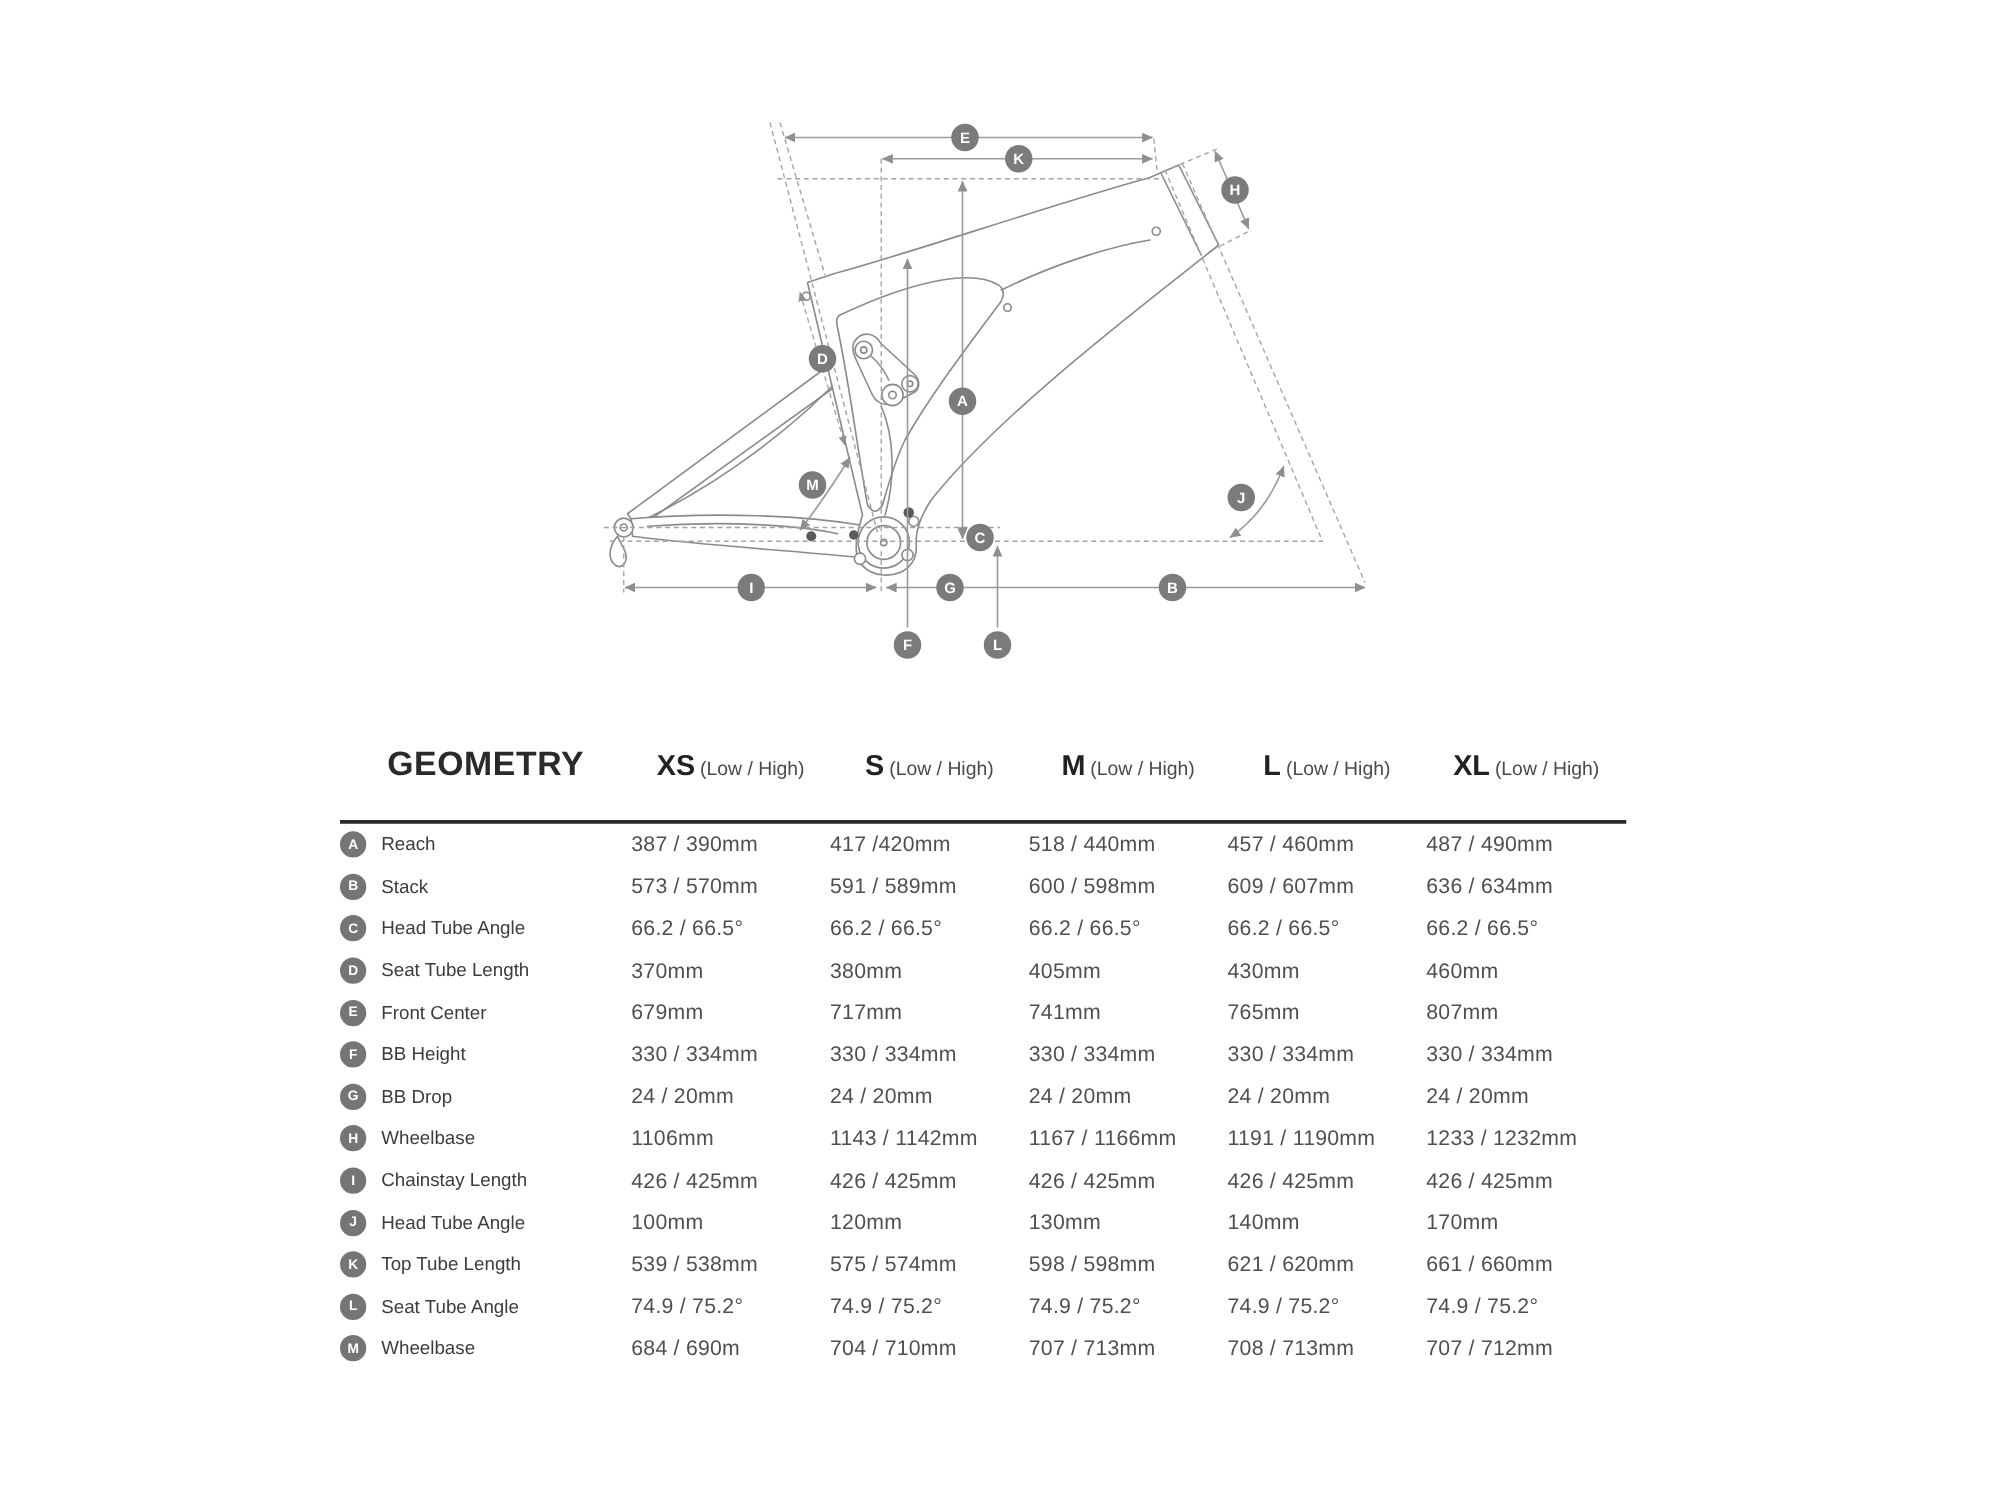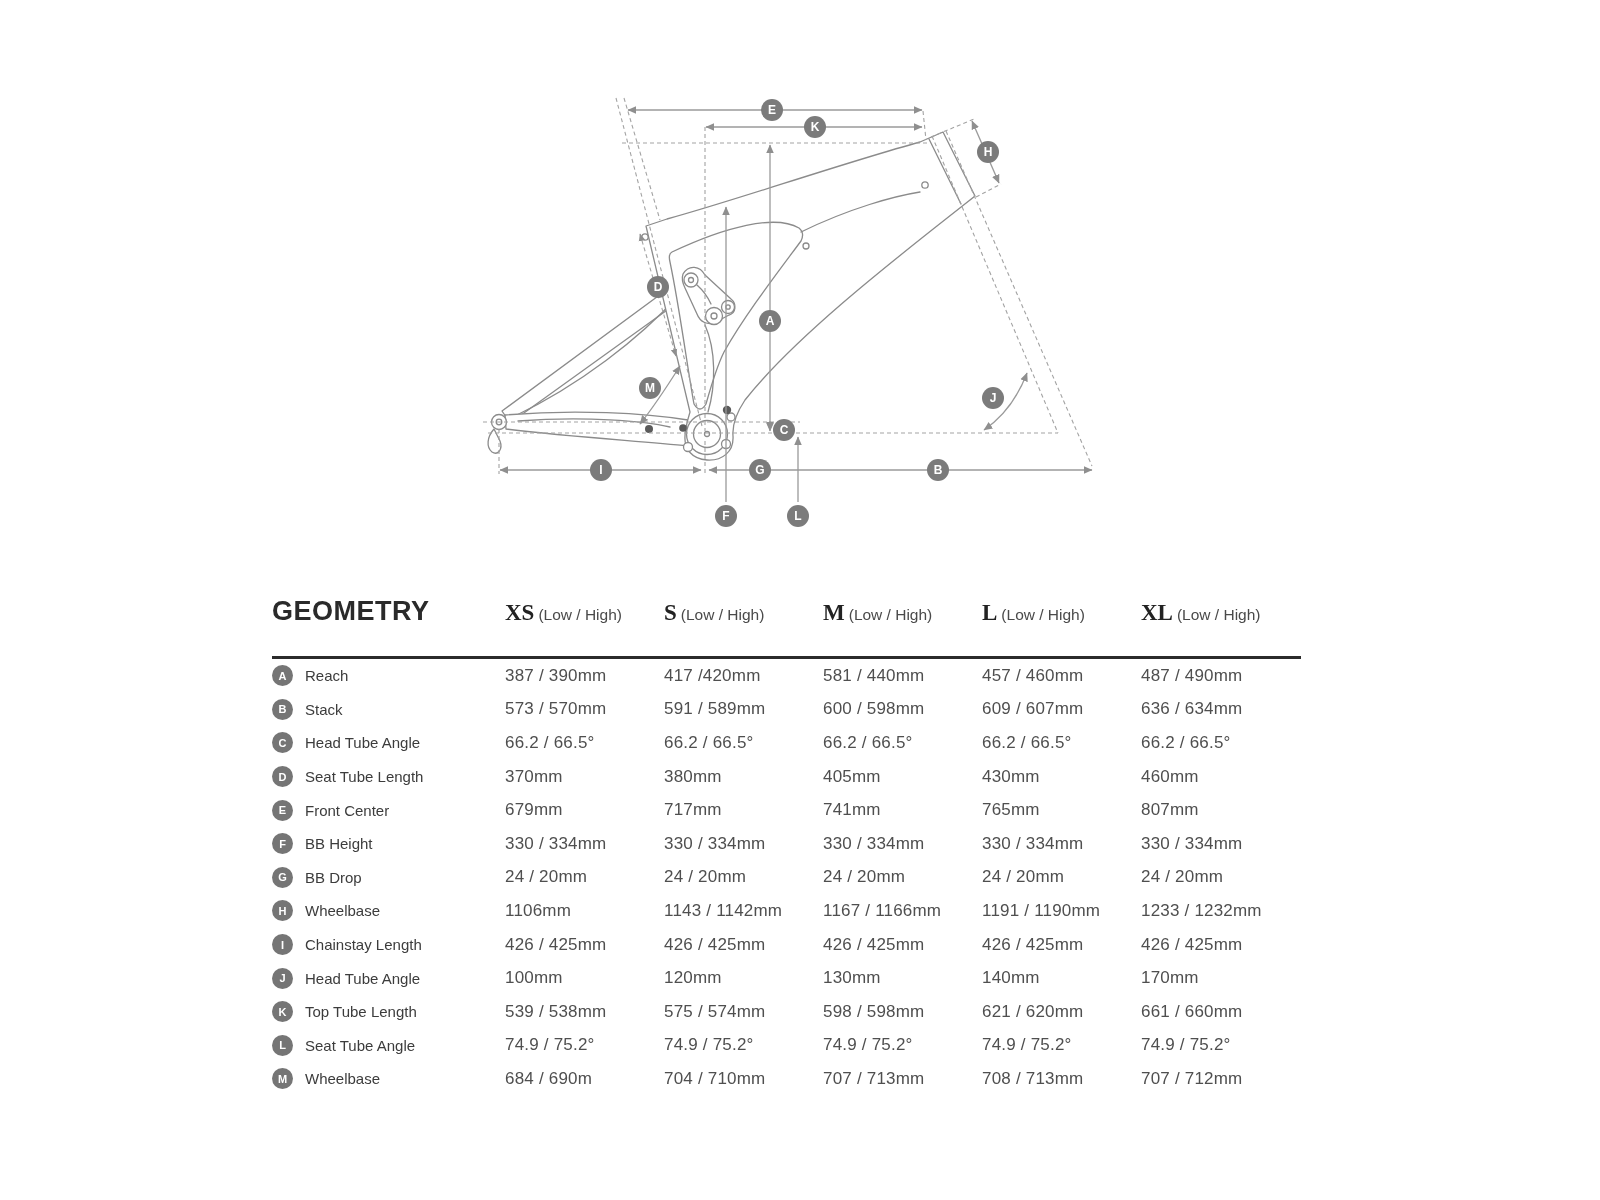--- a/index.html
+++ b/index.html
@@ -12,24 +12,24 @@
   .frame{stroke:#8b8b8b;stroke-width:1.3;fill:none;stroke-linejoin:round;stroke-linecap:round;}
   .frame-f{stroke:#8b8b8b;stroke-width:1.3;fill:#ffffff;stroke-linejoin:round;}
   .bolt{fill:#5a5a5a;stroke:none;}
   .dim{stroke:#9a9a9a;stroke-width:1.3;fill:none;}
   .dash{stroke:#a3a3a3;stroke-width:1.1;fill:none;stroke-dasharray:4 3;}
   .badge-c{fill:#7b7b7b;}
   .badge-t{fill:#ffffff;font-size:12px;font-weight:bold;text-anchor:middle;font-family:"Liberation Sans",sans-serif;}
   
   .geo-table{position:absolute;left:272px;top:596px;width:1029px;}
   .grid{display:grid;grid-template-columns:233px 159px 159px 159px 159px 160px;align-items:center;}
-  .geo-head{height:60px;align-items:baseline;}
+  .geo-head{height:60px;align-items:baseline;text-align:center;}
   .geo-title{font-size:27px;font-weight:bold;color:#2a2a2a;letter-spacing:.5px;}
   .size-head{font-size:15.5px;color:#4a4a4a;}
-  .size-head b{font-size:23px;color:#222;font-weight:bold;margin-right:4px;font-family:Liberation Serif, serif;}
+  .size-head b{font-size:23px;color:#222;font-weight:bold;margin-right:4px;}
   .rule{height:3px;background:#2b2b2b;margin:0;}
   .g-row{height:33.6px;}
   .lblcell{display:flex;align-items:center;gap:12px;}
   .lbadge{width:21px;height:21px;border-radius:50%;background:#757575;color:#fff;
     font-size:11px;font-weight:bold;display:flex;align-items:center;justify-content:center;flex:0 0 21px;}
   .lbl{font-size:15px;color:#3c3c3c;}
   .val{font-size:17px;color:#4f4f4f;letter-spacing:.2px;}
 </style>
 </head>
 <body>
@@ -189,21 +189,21 @@
   </div>
   <div class="rule"></div>
 
   <div class="grid g-row">
       <div class="lblcell">
         <span class="lbadge">A</span>
         <span class="lbl">Reach</span>
       </div>
       <span class="val">387 / 390mm</span>
       <span class="val">417 /420mm</span>
-      <span class="val">581 / 440mm</span>
+      <span class="val">518 / 440mm</span>
       <span class="val">457 / 460mm</span>
       <span class="val">487 / 490mm</span>
     </div>
   <div class="grid g-row">
       <div class="lblcell">
         <span class="lbadge">B</span>
         <span class="lbl">Stack</span>
       </div>
       <span class="val">573 / 570mm</span>
       <span class="val">591 / 589mm</span>

